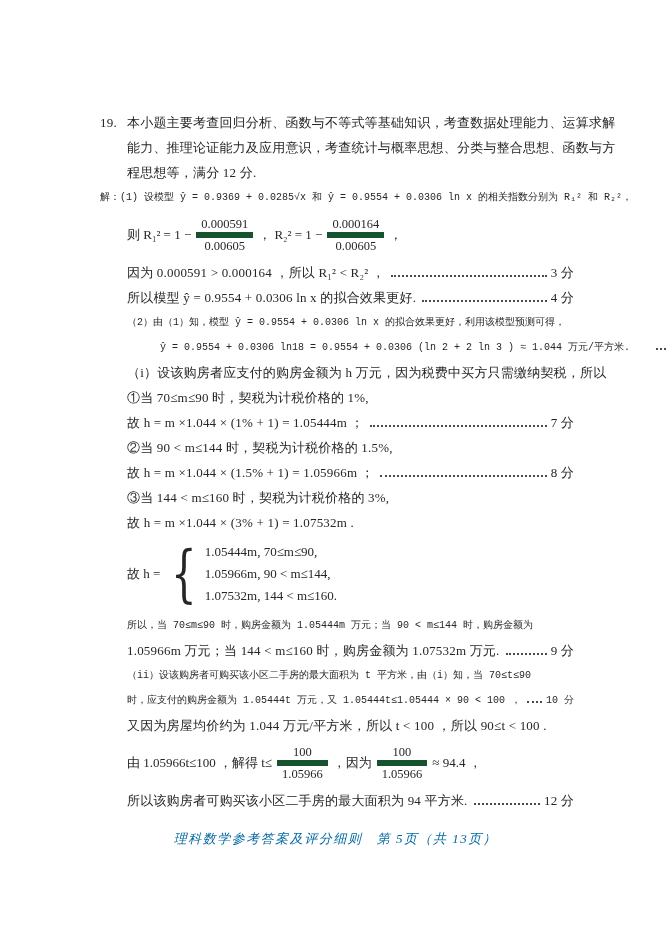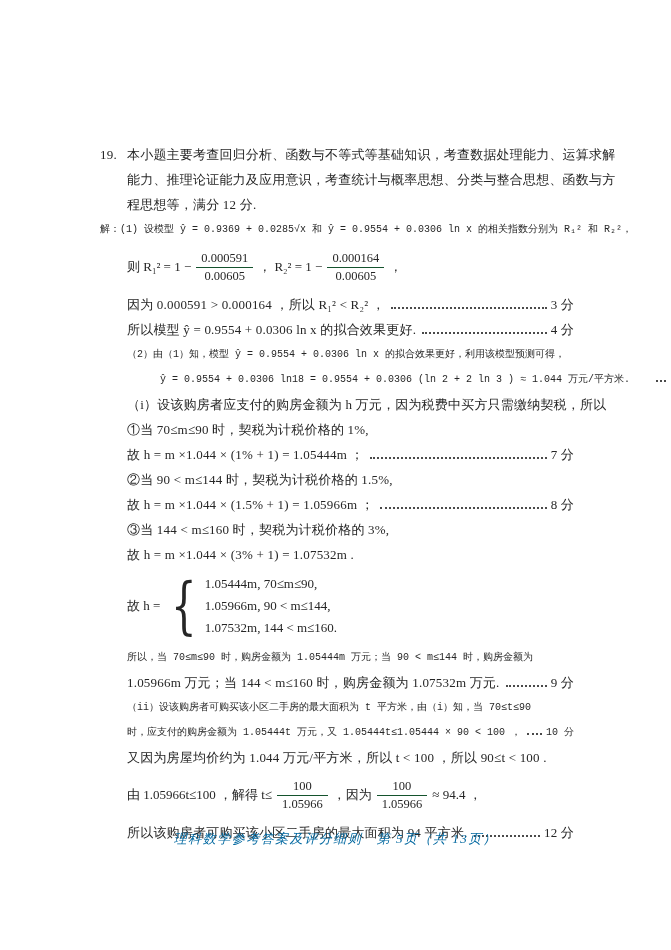--- a/index.html
+++ b/index.html
@@ -7,21 +7,21 @@
     position:relative;
     width:671px;height:950px;
     background:#ffffff;
     overflow:hidden;
     font-family:"Liberation Serif","DejaVu Serif",serif;
     color:#262626;
     font-size:13px;
   }
   .content{
     position:absolute;
-    left:100px;top:142px;
+    left:100px;top:110px;
     width:474px;
   }
   .line{
     margin-left:27px;
     line-height:25px;
     min-height:25px;
     white-space:nowrap;
     letter-spacing:0.2px;
   }
   .flush{margin-left:0;}
@@ -40,21 +40,21 @@
   .frac-line{
     display:flex;align-items:center;
     margin:5px 0 5px 27px;
     min-height:40px;white-space:nowrap;
   }
   .frac{
     display:inline-flex;flex-direction:column;
     text-align:center;margin:0 5px;vertical-align:middle;
     line-height:1.3;font-size:12.5px;
   }
-  .fnum{border-bottom:1px solid #14532d;padding:0 5px;}
+  .fnum{border-bottom:6px solid #14532d;padding:0 5px;}
   .fden{padding:0 5px;}
   .cases-line{
     display:flex;align-items:center;
     margin:4px 0 4px 27px;
     min-height:70px;white-space:nowrap;
   }
   .brace{
     font-size:62px;font-weight:300;line-height:1;
     margin:0 1px 0 4px;
     transform:scaleX(0.65);

